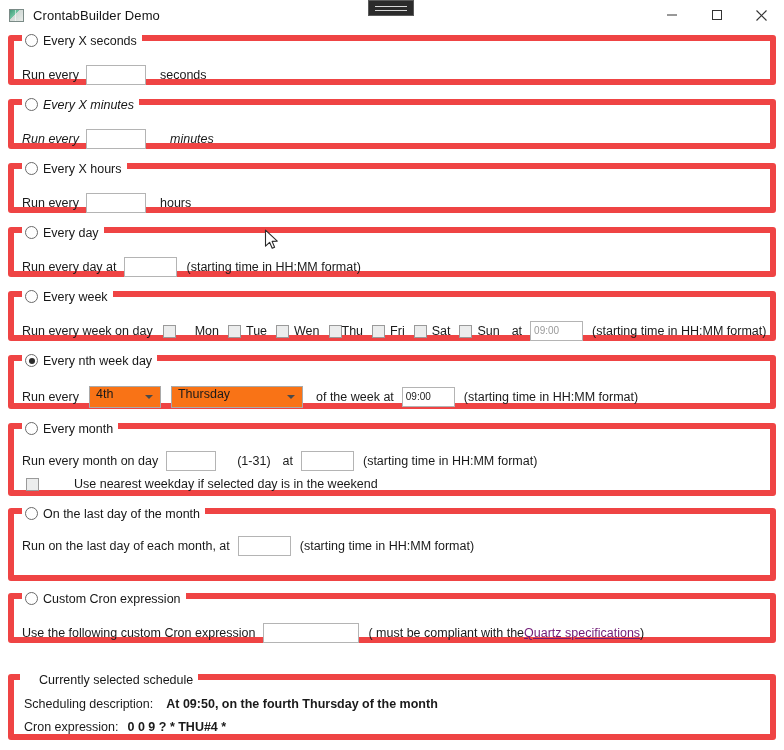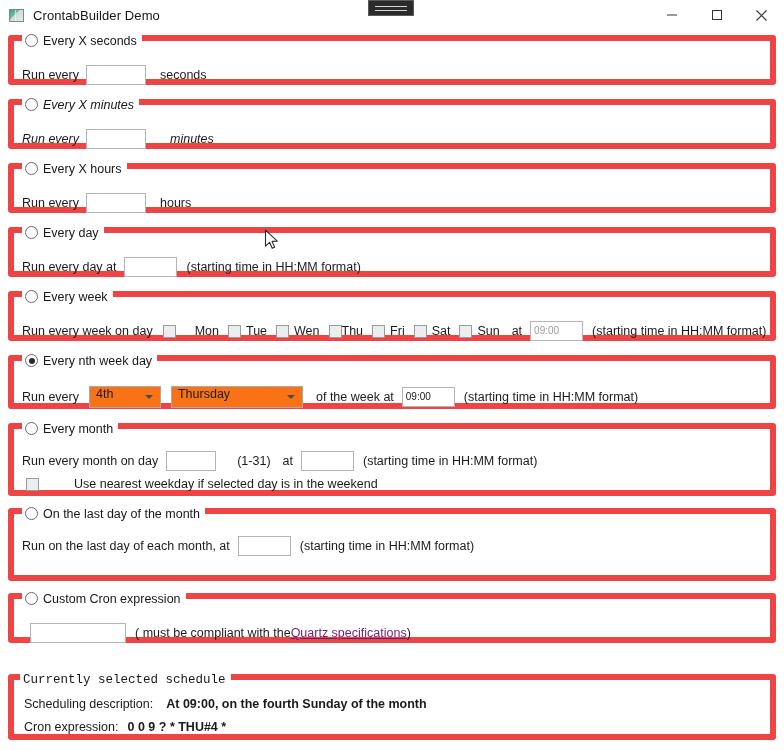--- a/index.html
+++ b/index.html
@@ -350,34 +350,35 @@
     <span class="lbl" style="margin-left:9px;">(starting time in HH:MM format)</span>
   </div>
 </div>
 
 <div class="group" style="top:593px;height:50px;">
   <div class="legend">
     <span class="radio"></span>
     <span class="legend-text">Custom Cron expression</span>
   </div>
   <div class="row" style="left:8px;top:24px;">
+    <span class="lbl">Use the following custom Cron expression</span>
     <span class="tinput" style="width:96px;margin-left:8px;"></span>
     <span class="lbl" style="margin-left:9px;">(  must be compliant with the </span>
     <span class="link">Quartz specifications</span>
     <span class="lbl">)</span>
   </div>
 </div>
 
 <div class="group" style="top:674px;height:66px;">
   <div class="legend" style="left:6px;">
-    <span class="legend-text" style="margin-left:0;font-family:Liberation Mono, monospace;">Currently selected schedule</span>
+    <span class="legend-text" style="margin-left:16px;">Currently selected schedule</span>
   </div>
   <div class="row" style="left:10px;top:17px;">
     <span class="lbl">Scheduling description:</span>
-    <span class="lbl bold" style="margin-left:13px;">At 09:00, on the fourth Sunday of the month</span>
+    <span class="lbl bold" style="margin-left:13px;">At 09:50, on the fourth Thursday of the month</span>
   </div>
   <div class="row" style="left:10px;top:40px;">
     <span class="lbl">Cron expression:</span>
     <span class="lbl bold" style="margin-left:9px;">0 0 9 ? * THU#4 *</span>
   </div>
 </div>
 
 <svg id="cursor" width="17" height="24" viewBox="0 0 17 24">
   <path d="M3.5 2.2 L3.5 18.2 L7.6 14.3 L10.2 20.3 L12.6 19.2 L10.1 13.4 L15.3 13.1 Z" fill="#ffffff" stroke="#2a2a2a" stroke-width="1.1" stroke-linejoin="round"></path>
 </svg>

